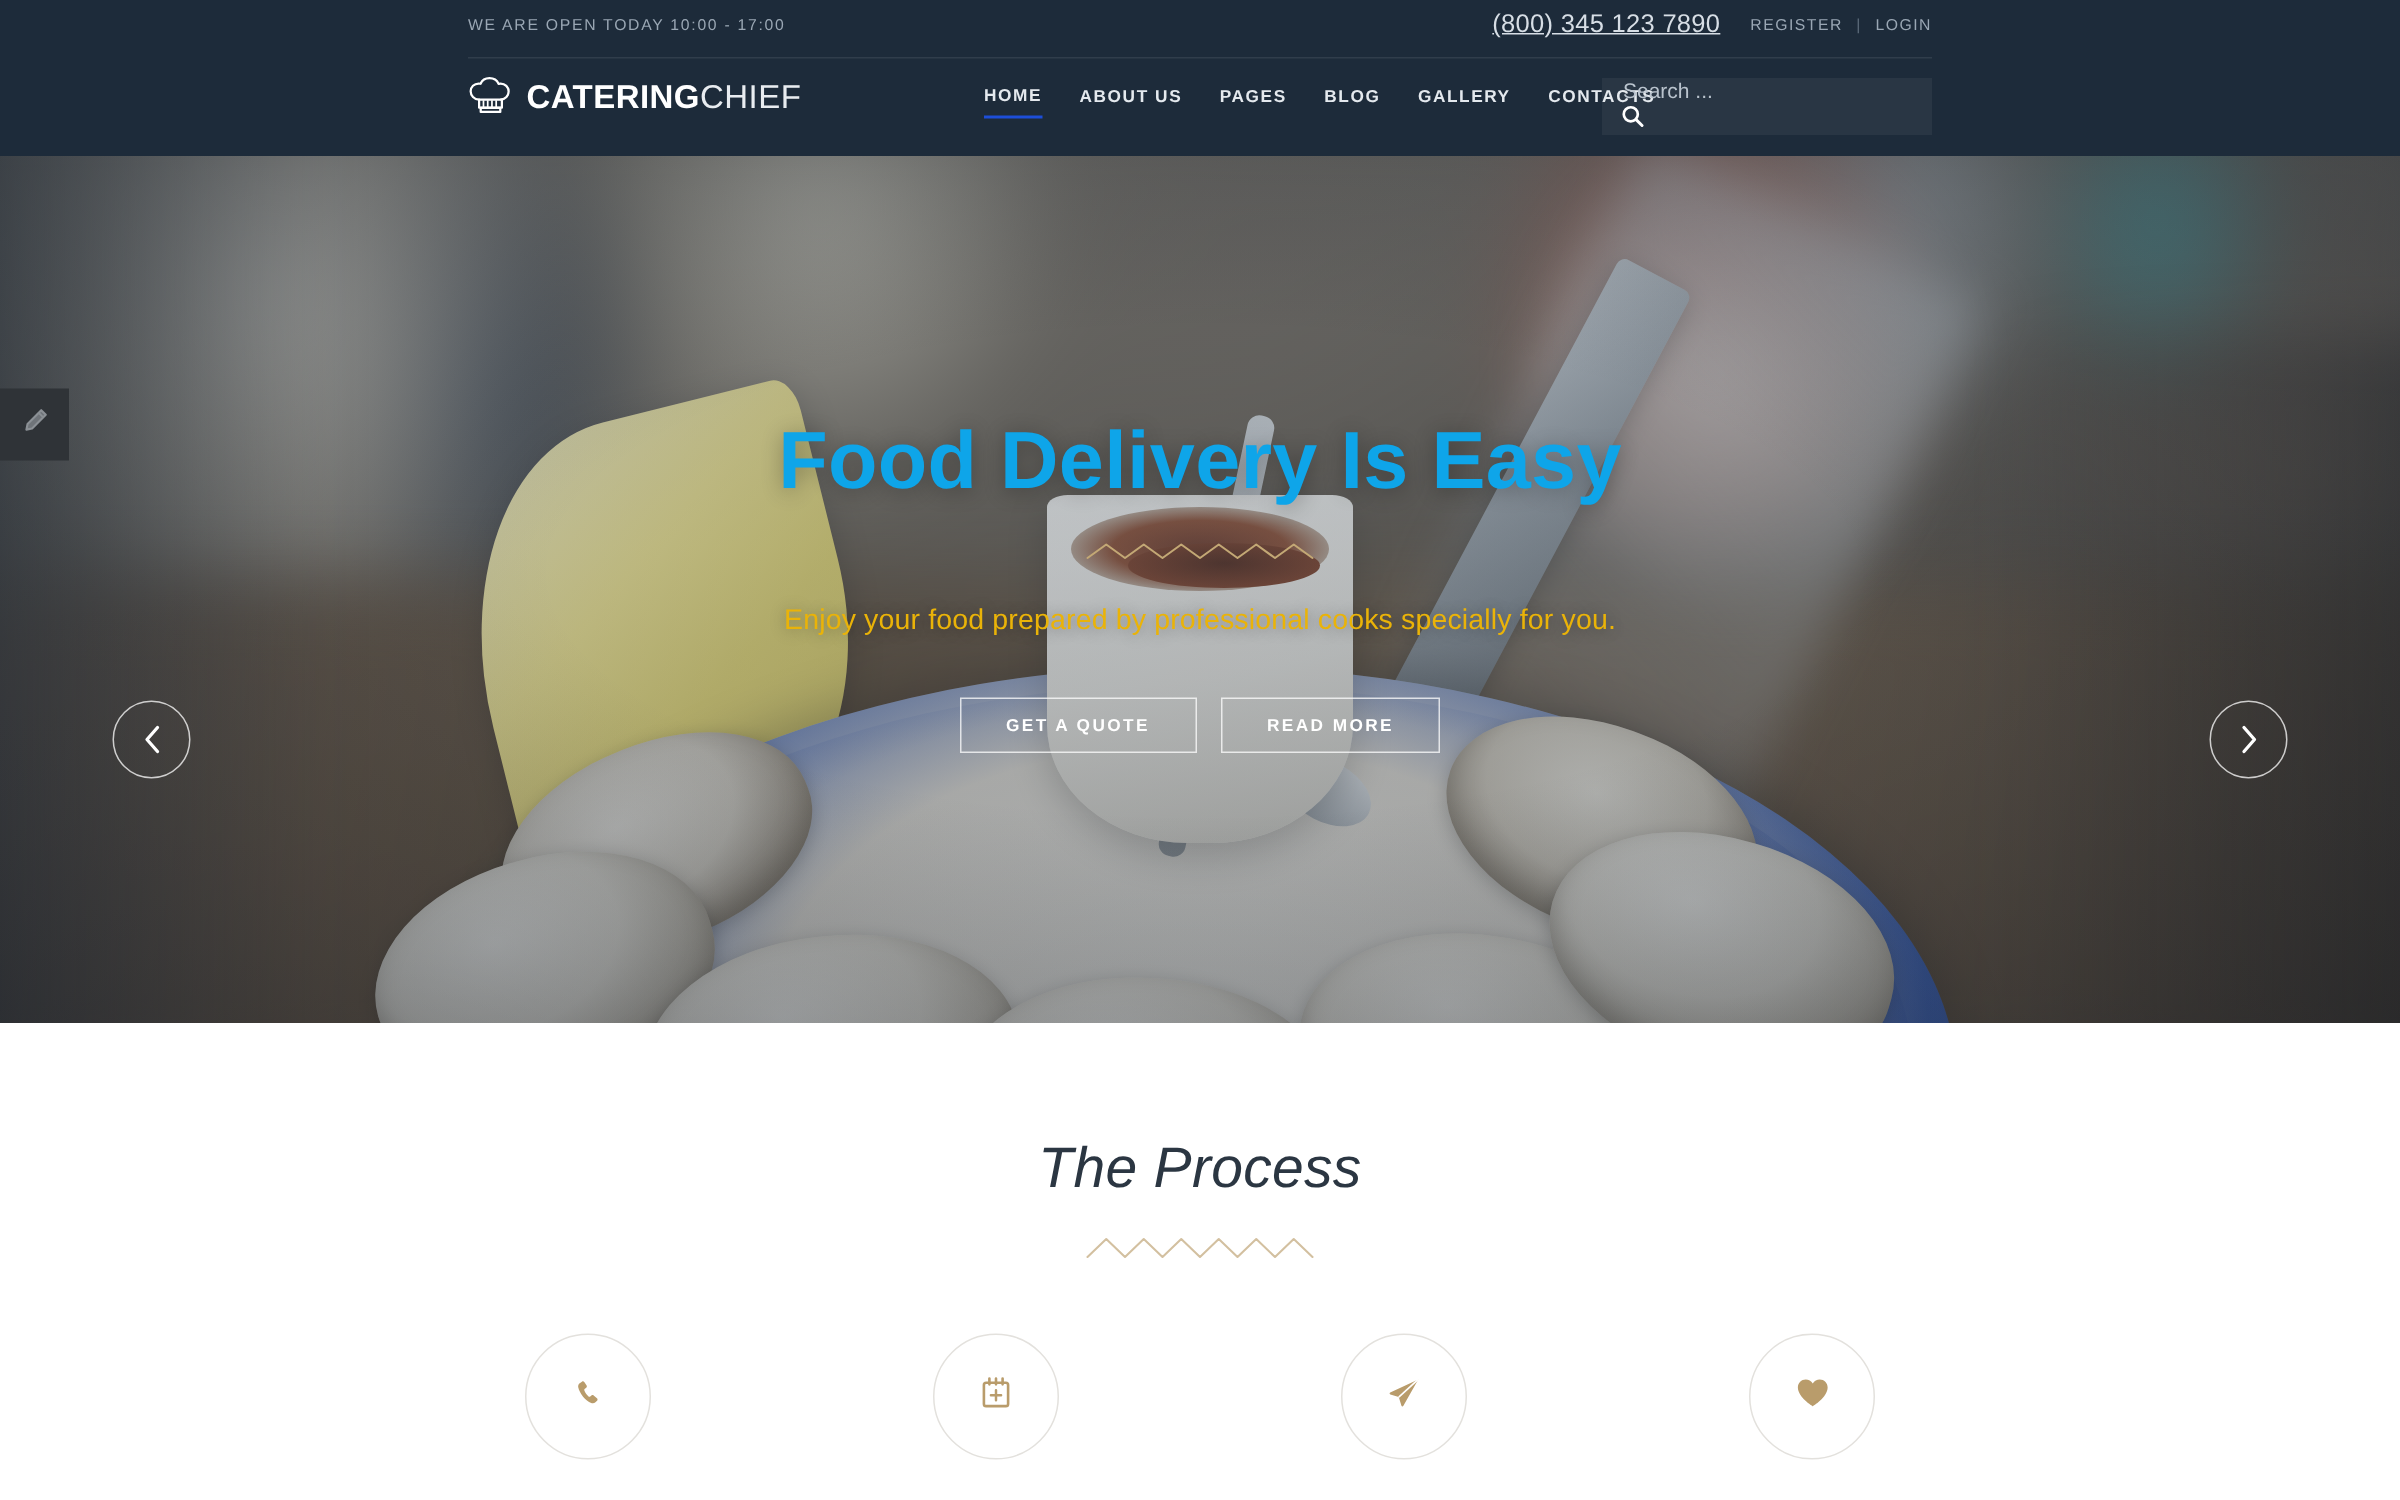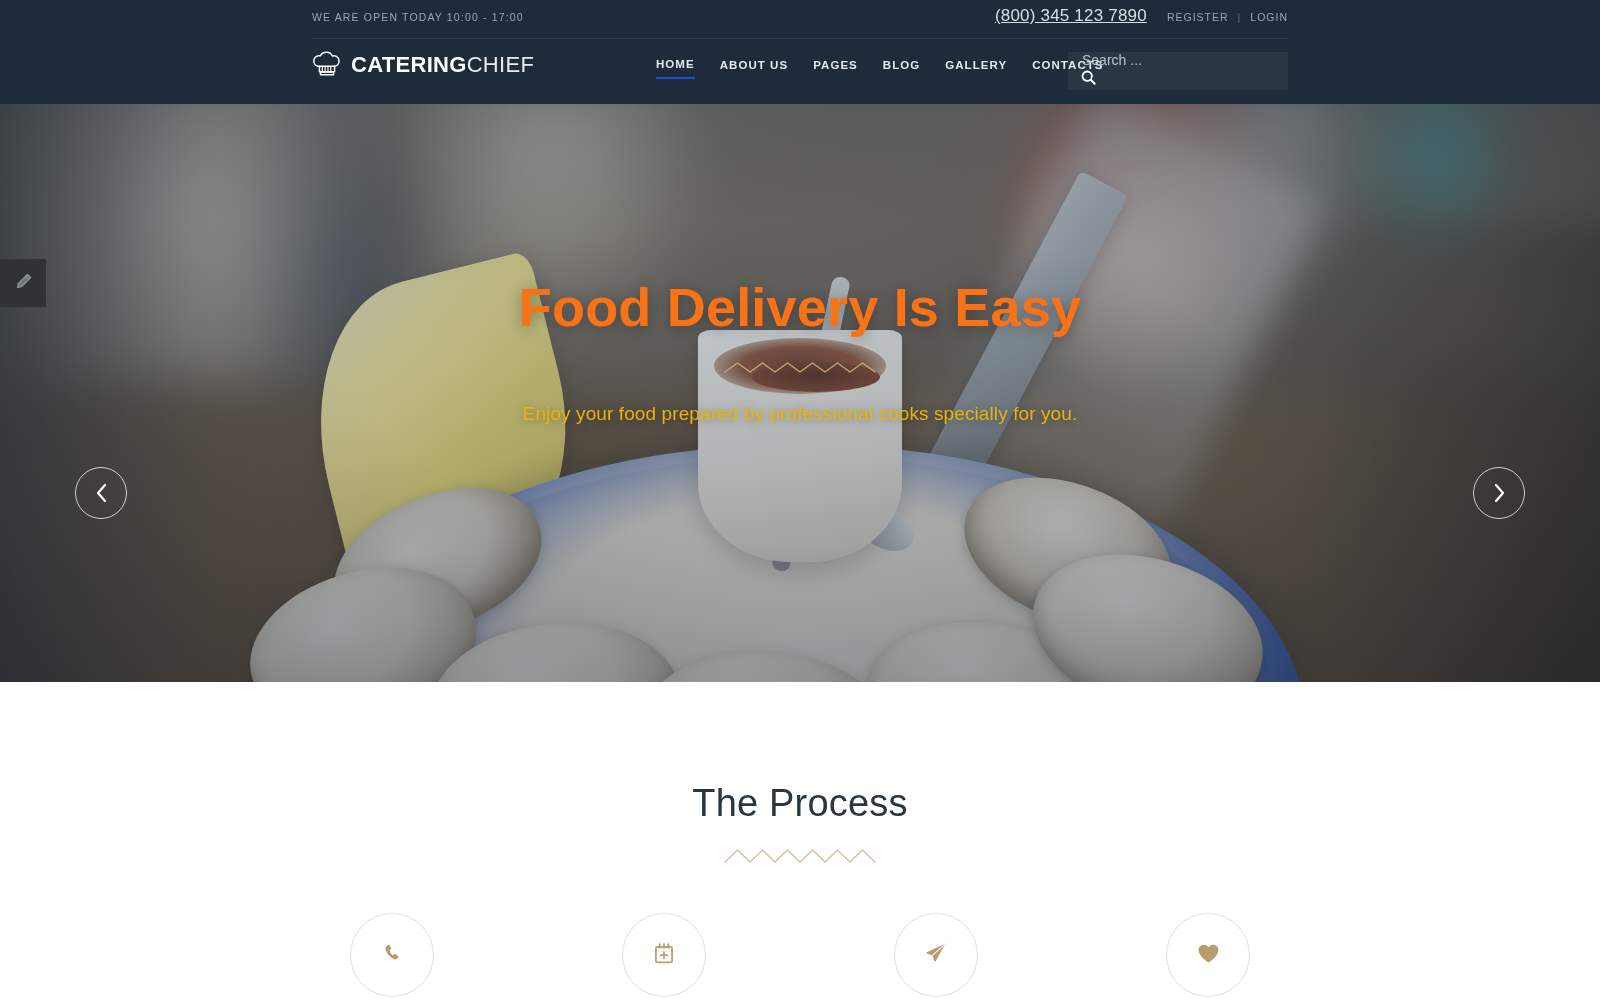--- a/index.html
+++ b/index.html
@@ -282,21 +282,21 @@
   }
 
   
   .hero-content {
     position: absolute; left: 0; right: 0; top: 0; bottom: 0;
     display: flex; flex-direction: column; align-items: center;
     z-index: 6;
   }
   .hero-title {
     margin-top: 176px;
-    font-size: 54px; font-weight: 700; color: #f97316;
+    font-size: 54px; font-weight: 700; color: #0ea5e9;
     letter-spacing: .2px; line-height: 1;
     text-shadow: 0 2px 14px rgba(0,0,0,.30);
     white-space: nowrap;
   }
   .zigzag { display: block; }
   .hero-zig { margin-top: 26px; }
   .hero-sub {
     margin-top: 28px;
     font-size: 19px; color: #eab308; font-weight: 400;
     letter-spacing: .1px;
@@ -339,23 +339,24 @@
   }
 
   
   .process {
     position: relative;
     width: 1600px; height: 318px;
     background: #ffffff;
     display: flex; flex-direction: column; align-items: center;
   }
   .process-title {
-    margin-top: 100px;
+    margin-top: 76px;
     font-size: 38px; font-weight: 300; color: #2b3642;
     letter-spacing: .2px;
+    font-style: italic;
   }
   .process-zig { margin-top: 22px; }
   .process-items {
     margin-top: 48px;
     width: 976px;
     display: flex; justify-content: space-between;
   }
   .process-item {
     width: 160px;
     display: flex; flex-direction: column; align-items: center;
@@ -481,20 +482,24 @@
     <h1 class="hero-title">Food Delivery Is Easy</h1>
 
     <span class="hero-zig">
       <svg class="zigzag" width="152" height="15" viewBox="0 0 152 15" fill="none">
         <path d="M1 12L13.5 3 26 12 38.5 3 51 12 63.5 3 76 12 88.5 3 101 12 113.5 3 126 12 138.5 3 151 12" stroke="#c3a875" stroke-width="1.4" stroke-linejoin="round" stroke-linecap="round"></path>
       </svg>
     </span>
 
     <p class="hero-sub">Enjoy your food prepared by professional cooks specially for you.</p>
 
+    <div class="hero-btns">
+      <button class="hero-btn">GET A QUOTE</button>
+      <button class="hero-btn">READ MORE</button>
+    </div>
   </div>
 
   <div class="hero-arrow prev">
     <span>
       <svg width="13" height="20" viewBox="0 0 13 20" fill="none">
         <path d="M10 2L3 10l7 8" stroke="#ffffff" stroke-width="2.2" stroke-linecap="round" stroke-linejoin="round"></path>
       </svg>
     </span>
   </div>
   <div class="hero-arrow next">

